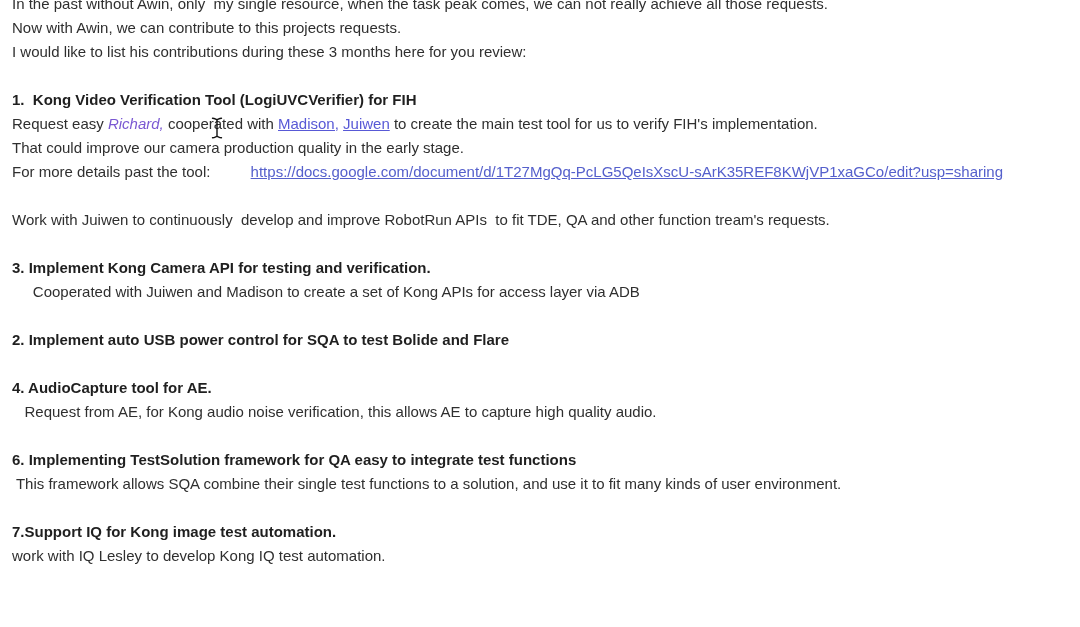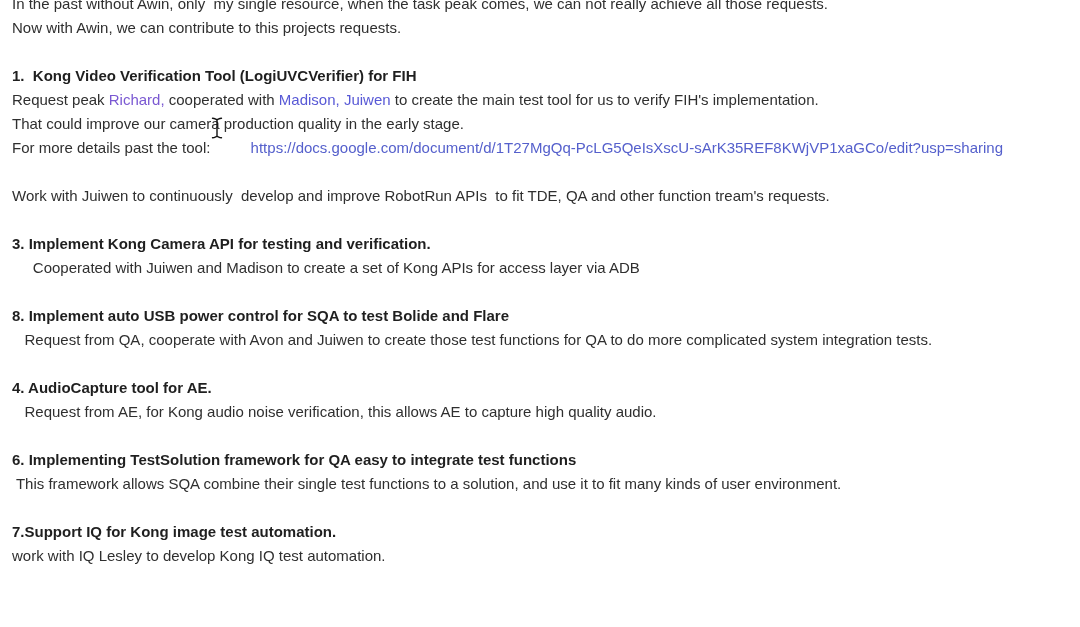--- a/index.html
+++ b/index.html
@@ -19,49 +19,49 @@
   }
   .line {
     white-space: pre;
     font-size: 15px;
     line-height: 24px;
     height: 24px;
     color: var(--body-color, #2f2f2f);
   }
   .s-body   { color: var(--body-color, #2f2f2f); }
   .s-bold   { font-weight: bold; color: var(--heading-color, #1f1f1f); }
-  .s-purple { color: var(--purple, #7a58d2); }
-  .s-blue   { color: var(--blue, #5859d6); }
-  .s-link   { color: var(--link, #5560cc); cursor: pointer; padding-left: 36px; }
+  .s-purple { color: var(--purple, #7a58d2); font-style: italic; }
+  .s-blue   { color: var(--blue, #5859d6); text-decoration: underline; }
+  .s-link   { color: var(--link, #5560cc); text-decoration: underline; cursor: pointer; padding-left: 36px; }
   #cursor {
     position: absolute;
     width: 14px; height: 22px;
     pointer-events: none;
   }
 </style>
 </head>
 <body style="background: rgb(255, 255, 255);">
 
 <div id="page">
   <div id="doc">
       <div class="line"><span class="s-body">In the past without Awin, only  my single resource, when the task peak comes, we can not really achieve all those requests.</span></div>
       <div class="line"><span class="s-body">Now with Awin, we can contribute to this projects requests.</span></div>
+      <div class="line"><span class="s-body">I would like to list his contributions during these 3 months here for you review:</span></div>
       <div class="line">&nbsp;</div>
       <div class="line"><span class="s-bold">1.  Kong Video Verification Tool (LogiUVCVerifier) for FIH</span></div>
-      <div class="line"><span class="s-body">Request peak </span><span class="s-purple">Richard,</span><span class="s-body"> cooperated with </span><span class="s-blue">Madison,</span><span class="s-body"> </span><span class="s-blue">Juiwen</span><span class="s-body"> to create the main test tool for us to verify FIH's implementation.</span></div>
+      <div class="line"><span class="s-body">Request easy </span><span class="s-purple">Richard,</span><span class="s-body"> cooperated with </span><span class="s-blue">Madison,</span><span class="s-body"> </span><span class="s-blue">Juiwen</span><span class="s-body"> to create the main test tool for us to verify FIH's implementation.</span></div>
       <div class="line"><span class="s-body">That could improve our camera production quality in the early stage.</span></div>
       <div class="line"><span class="s-body">For more details past the tool: </span><span class="s-link">https://docs.google.com/document/d/1T27MgQq-PcLG5QeIsXscU-sArK35REF8KWjVP1xaGCo/edit?usp=sharing</span></div>
       <div class="line">&nbsp;</div>
       <div class="line"><span class="s-body">Work with Juiwen to continuously  develop and improve RobotRun APIs  to fit TDE, QA and other function tream's requests.</span></div>
       <div class="line">&nbsp;</div>
       <div class="line"><span class="s-bold">3. Implement Kong Camera API for testing and verification.</span></div>
       <div class="line"><span class="s-body">     Cooperated with Juiwen and Madison to create a set of Kong APIs for access layer via ADB</span></div>
       <div class="line">&nbsp;</div>
-      <div class="line"><span class="s-bold">8. Implement auto USB power control for SQA to test Bolide and Flare</span></div>
-      <div class="line"><span class="s-body">   Request from QA, cooperate with Avon and Juiwen to create those test functions for QA to do more complicated system integration tests.</span></div>
+      <div class="line"><span class="s-bold">2. Implement auto USB power control for SQA to test Bolide and Flare</span></div>
       <div class="line">&nbsp;</div>
       <div class="line"><span class="s-bold">4. AudioCapture tool for AE.</span></div>
       <div class="line"><span class="s-body">   Request from AE, for Kong audio noise verification, this allows AE to capture high quality audio.</span></div>
       <div class="line">&nbsp;</div>
       <div class="line"><span class="s-bold">6. Implementing TestSolution framework for QA easy to integrate test functions</span></div>
       <div class="line"><span class="s-body"> This framework allows SQA combine their single test functions to a solution, and use it to fit many kinds of user environment.</span></div>
       <div class="line">&nbsp;</div>
       <div class="line"><span class="s-bold">7.Support IQ for Kong image test automation.</span></div>
       <div class="line"><span class="s-body">work with IQ Lesley to develop Kong IQ test automation.</span></div>
     </div>

